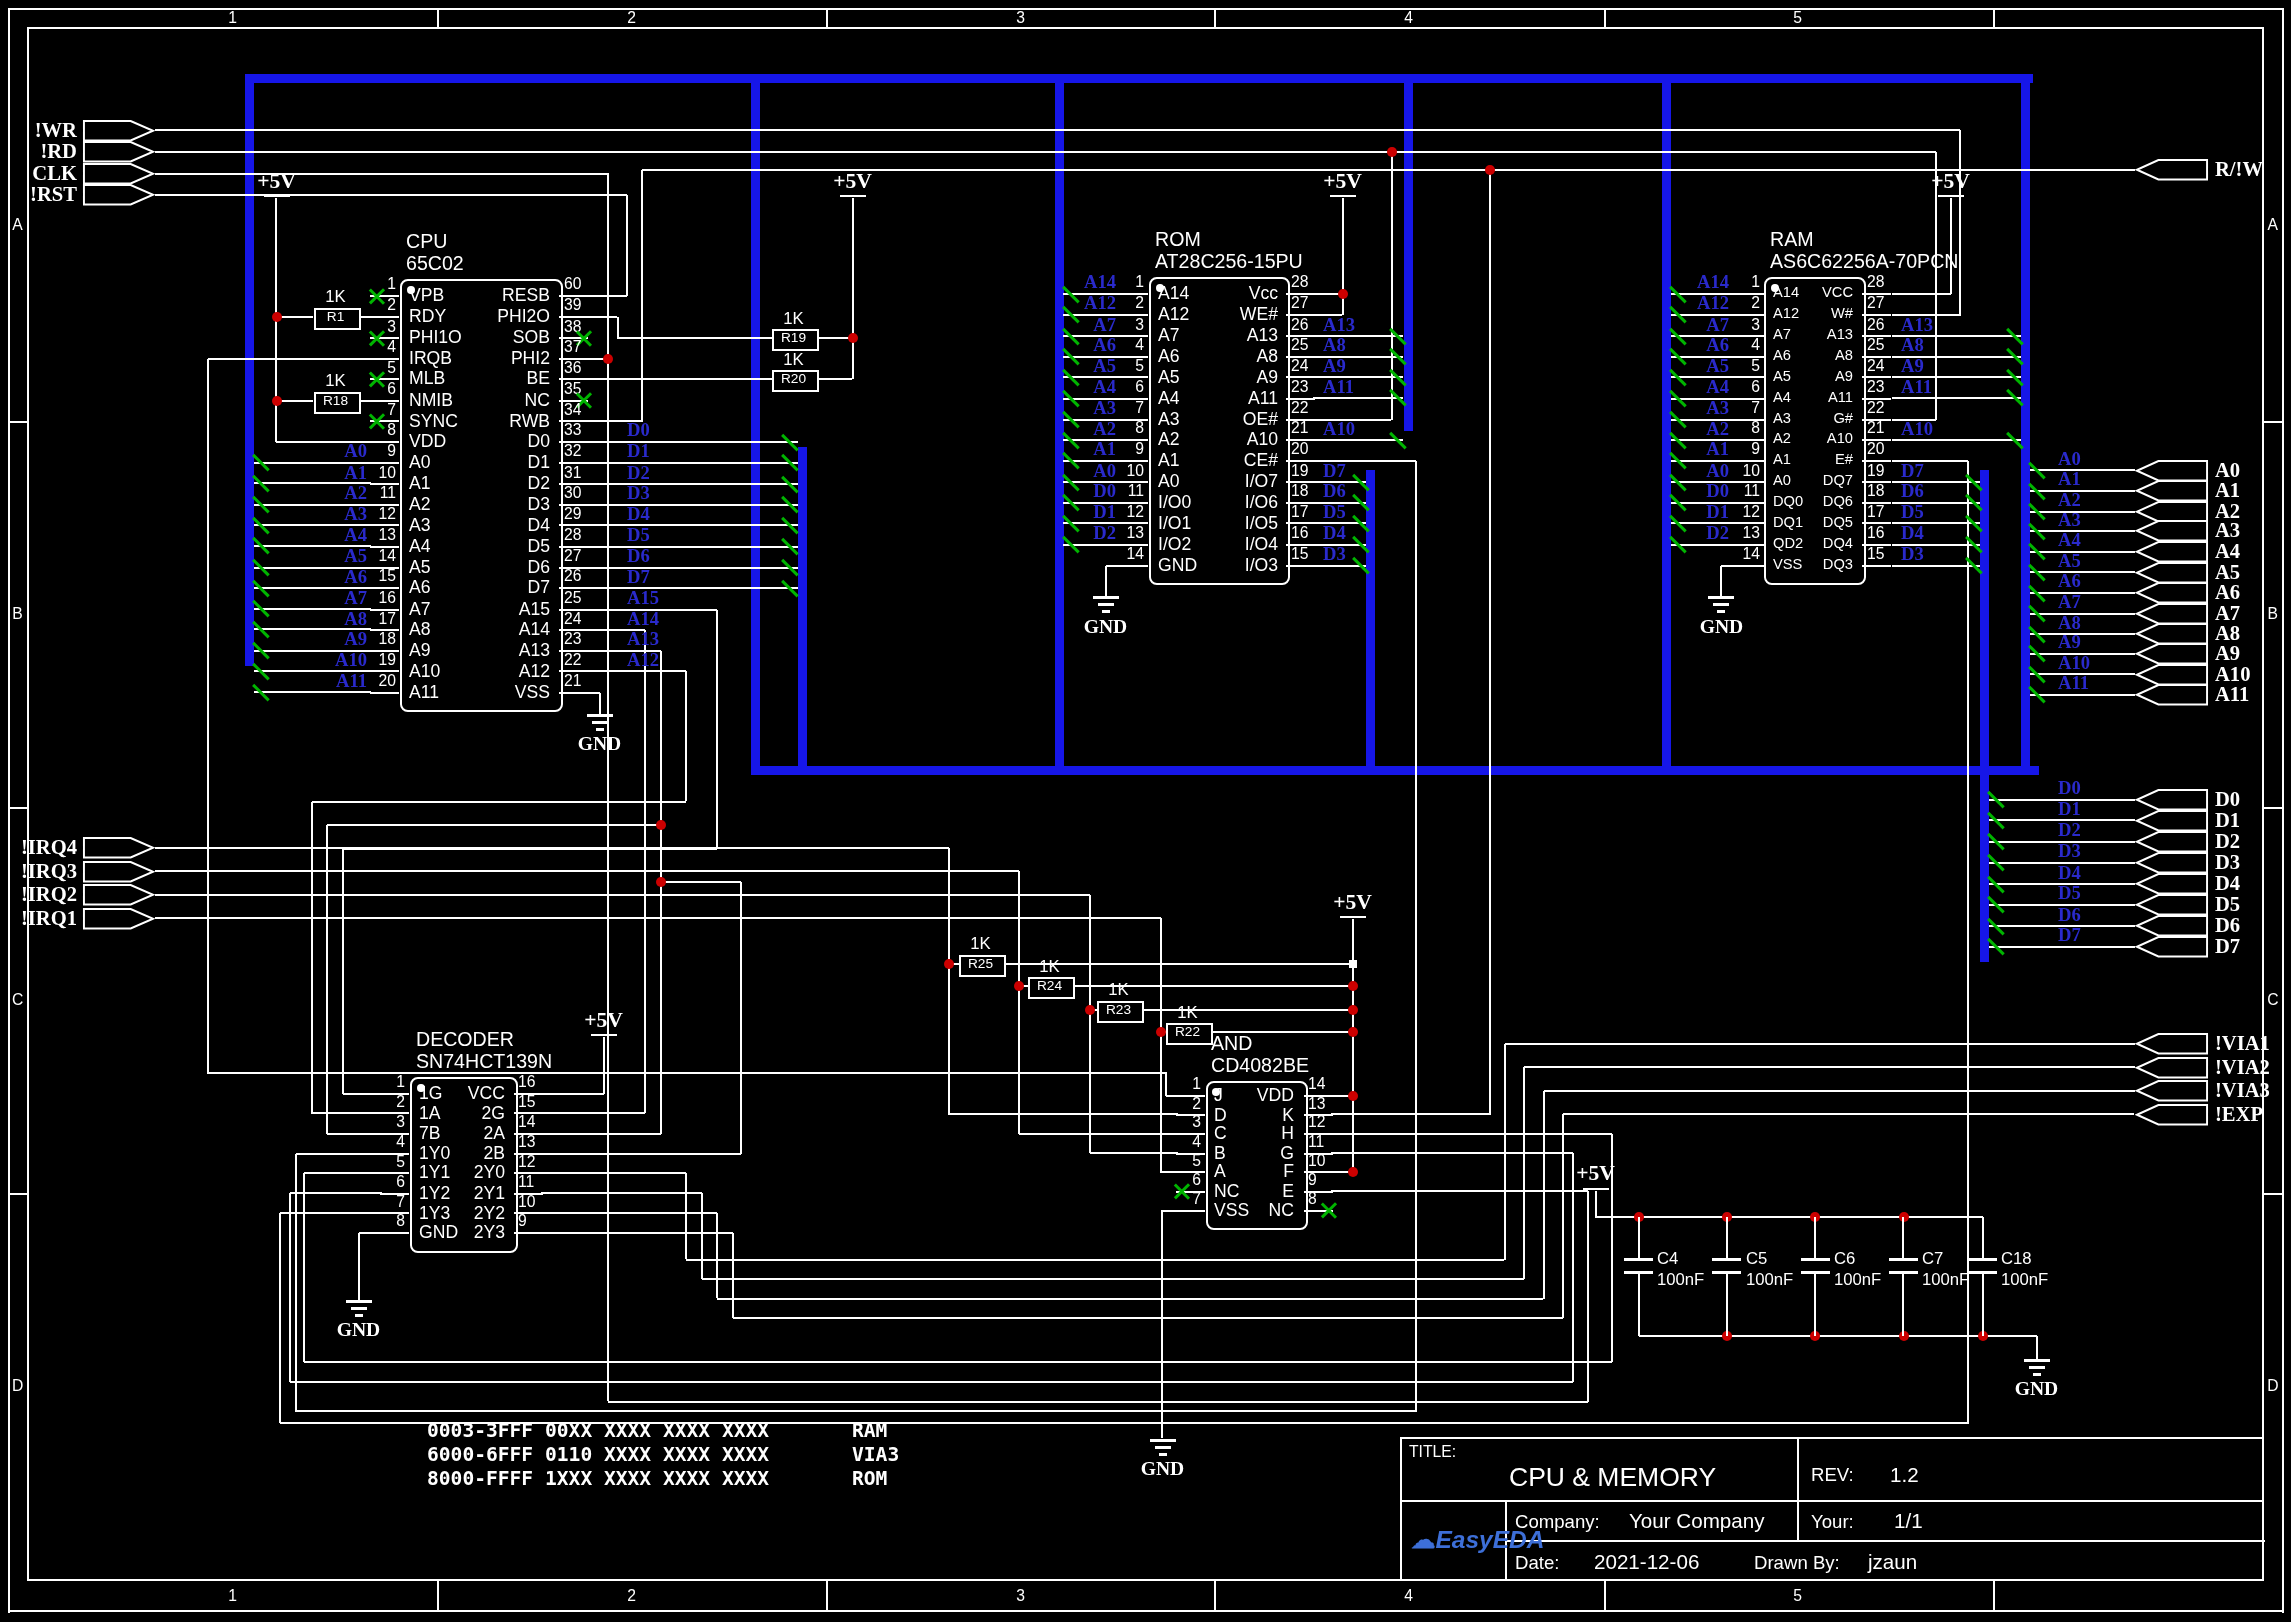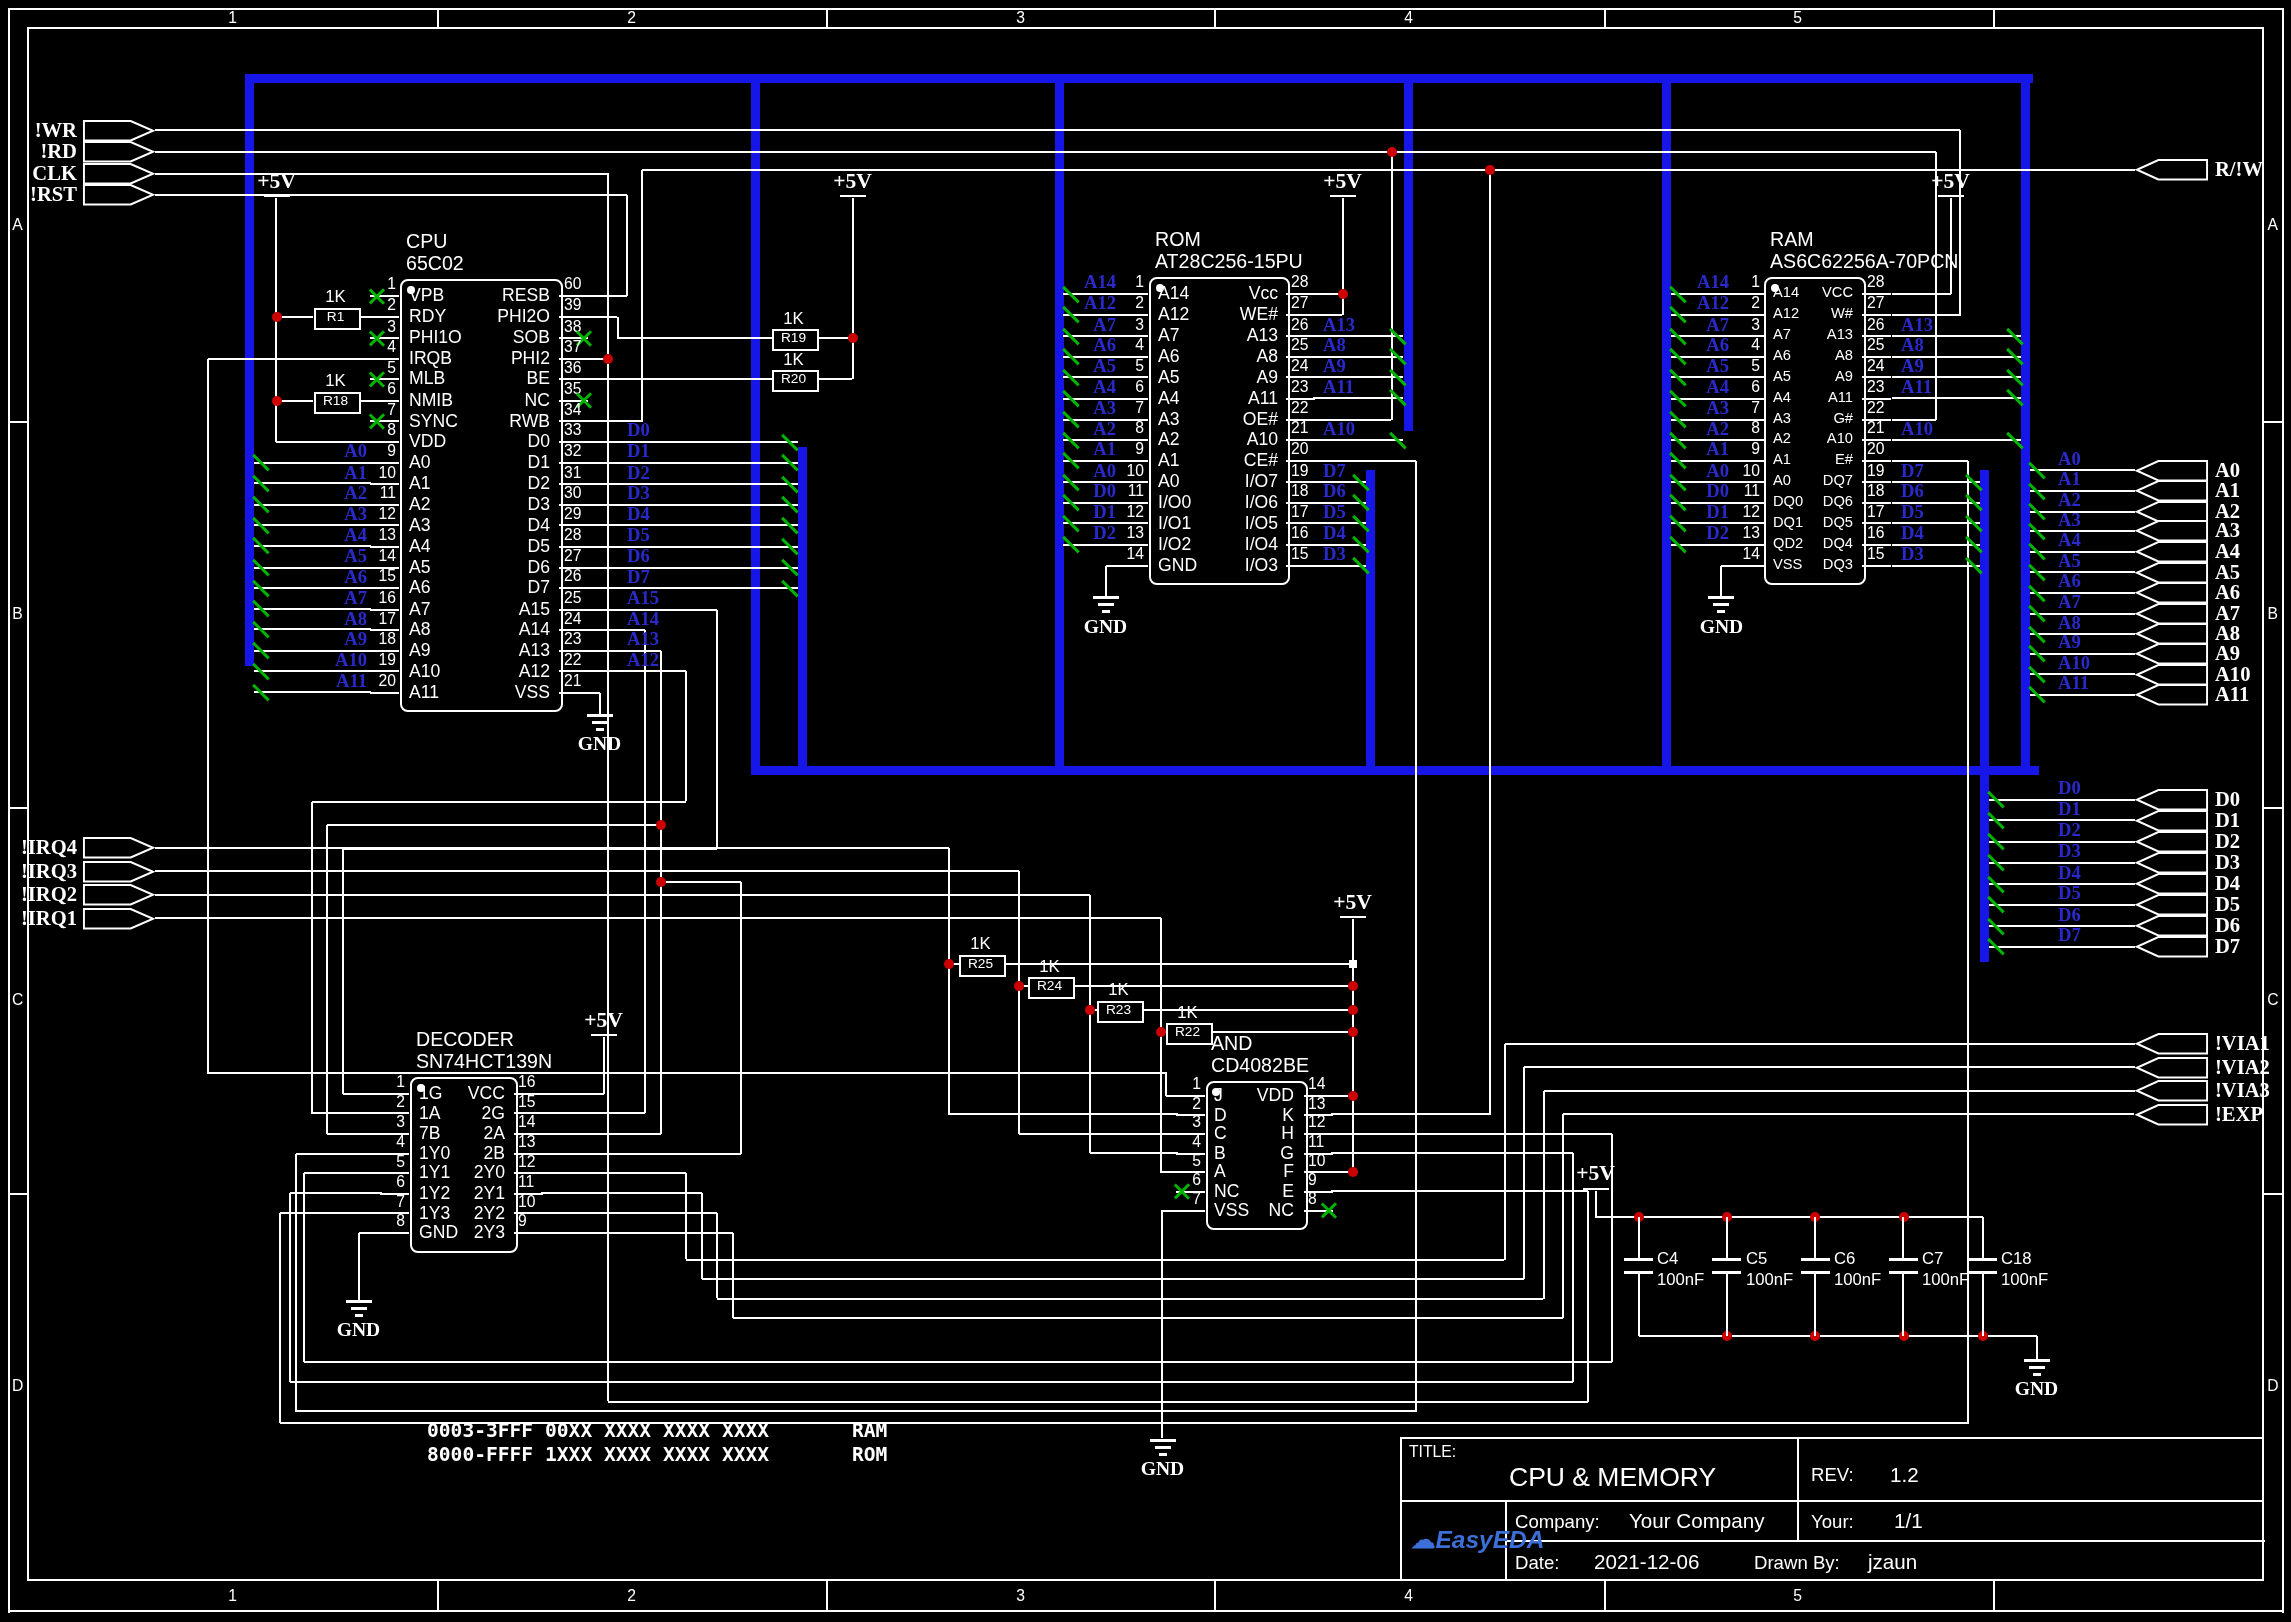--- a/index.html
+++ b/index.html
@@ -1142,20 +1142,25 @@
       <div style="position: absolute; white-space: pre; line-height: 1; font-size: 15.7px; color: rgb(255, 255, 255); font-family: &quot;Liberation Sans&quot;, sans-serif; top: 1378px; left: 2264px; width: 17.6px; text-align: center;">D</div>
     </div>
 
   <div class="abs" id="memmap" style="left:427px;top:1419px;width:706px;">
       <div style="position: relative; height: 24px; font-family: &quot;DejaVu Sans Mono&quot;, monospace; font-weight: bold; font-size: 19.6px; color: rgb(255, 255, 255);">
         <span style="position: absolute; left: 0px;">0003-3FFF</span>
         <span style="position: absolute; left: 118px; white-space: pre;">00XX XXXX XXXX XXXX</span>
         <span style="position: absolute; left: 425px;">RAM</span>
       </div>
       <div style="position: relative; height: 24px; font-family: &quot;DejaVu Sans Mono&quot;, monospace; font-weight: bold; font-size: 19.6px; color: rgb(255, 255, 255);">
+        <span style="position: absolute; left: 0px;">6000-6FFF</span>
+        <span style="position: absolute; left: 118px; white-space: pre;">0110 XXXX XXXX XXXX</span>
+        <span style="position: absolute; left: 425px;">VIA3</span>
+      </div>
+      <div style="position: relative; height: 24px; font-family: &quot;DejaVu Sans Mono&quot;, monospace; font-weight: bold; font-size: 19.6px; color: rgb(255, 255, 255);">
         <span style="position: absolute; left: 0px;">8000-FFFF</span>
         <span style="position: absolute; left: 118px; white-space: pre;">1XXX XXXX XXXX XXXX</span>
         <span style="position: absolute; left: 425px;">ROM</span>
       </div>
     </div>
 
   <div>
     <div class="tbline" style="left:1400px;top:1437px;width:864px;height:2px"></div>
     <div class="tbline" style="left:1400px;top:1437px;width:2px;height:144px"></div>
     <div class="tbline" style="left:1400px;top:1500px;width:864px;height:2px"></div>

